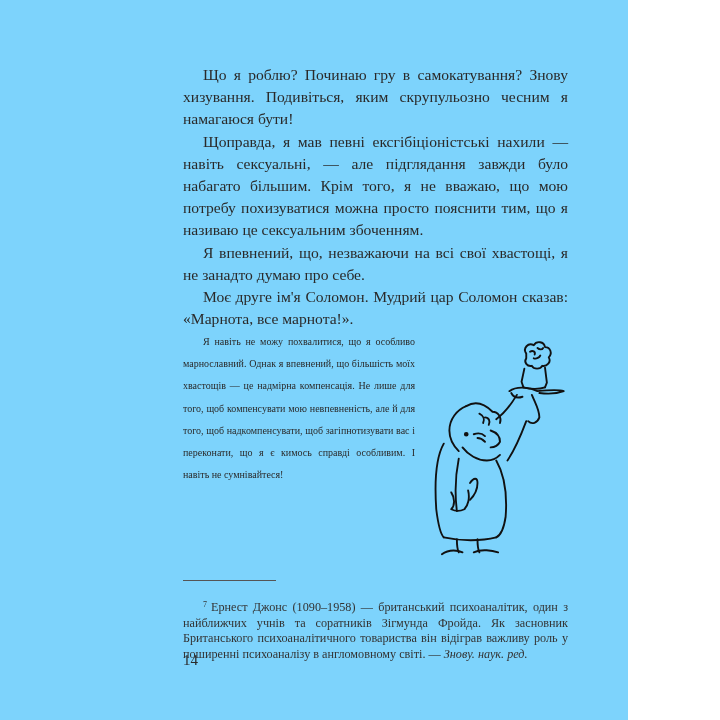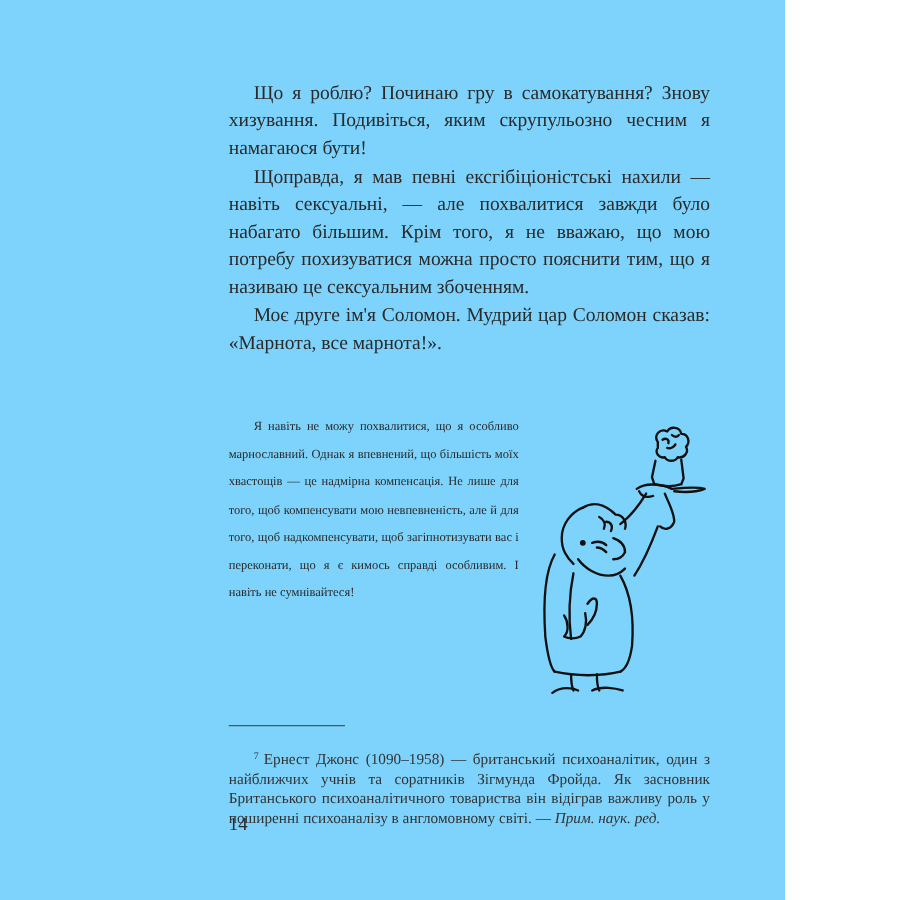--- a/index.html
+++ b/index.html
@@ -99,21 +99,22 @@
       color: #2a2a2a;
     }
   </style>
 </head>
 <body>
 
 <div class="page">
 
   <div class="text-col">
     <p class="para">Що я роблю? Починаю гру в самокатування? Знову хизування. Подивіться, яким скрупульозно чесним я намагаюся бути!</p>
-    <p class="para">Щоправда, я мав певні ексгібіціоністські нахили — навіть сексуальні, — але похвалитися завжди було набагато більшим. Крім того, я не вважаю, що мою потребу похизуватися можна просто пояснити тим, що я називаю це сексуальним збоченням.</p>
+    <p class="para">Щоправда, я мав певні ексгібіціоністські нахили — навіть сексуальні, — але підглядання завжди було набагато більшим. Крім того, я не вважаю, що мою потребу похизуватися можна просто пояснити тим, що я називаю це сексуальним збоченням.</p>
+    <p class="para">Я впевнений, що, незважаючи на всі свої хвастощі, я не занадто думаю про себе.</p>
     <p class="para">Моє друге ім'я Соломон. Мудрий цар Соломон сказав: «Марнота, все марнота!».</p>
   </div>
 
   <div class="wrap-col">
     <p class="para">Я навіть не можу похвалитися, що я особливо марнославний. Однак я впевнений, що більшість моїх хвастощів — це надмірна компенсація. Не лише для того, щоб компенсувати мою невпевненість, але й для того, щоб надкомпенсувати, щоб загіпнотизувати вас і переконати, що я є кимось справді особливим. І навіть не сумнівайтеся!</p>
   </div>
 
   <div class="illustration">
     <svg viewBox="0 0 160 240" fill="none" stroke="#111" stroke-width="2" stroke-linecap="round" stroke-linejoin="round">
 
@@ -146,17 +147,17 @@
       <path d="M28 170 c4 6 4 14 0 18 c4 2 10 2 14 0 c4 -4 6 -12 4 -20"></path>
       <path d="M48 160 c4 -6 8 -6 8 0 c0 8 -4 14 -8 18"></path>
 
       <path d="M34 220 c0 6 0 10 2 14 M56 220 c0 6 0 10 2 14"></path>
       <path d="M18 236 c8 -6 18 -4 22 -2 M52 234 c8 -4 20 -2 26 0"></path>
     </svg>
   </div>
 
   <div class="footnote-rule"></div>
 
-  <p class="footnote"><span class="fn-mark">7</span><span>Ернест Джонс (1090–1958) — британський психоаналітик, один з найближчих учнів та соратників Зігмунда Фройда. Як засновник Британського психоаналітичного товариства він відіграв важливу роль у поширенні психоаналізу в англомовному світі. —</span> <span class="fn-note">Прим. наук. ред.</span></p>
+  <p class="footnote"><span class="fn-mark">7</span><span>Ернест Джонс (1090–1958) — британський психоаналітик, один з найближчих учнів та соратників Зігмунда Фройда. Як засновник Британського психоаналітичного товариства він відіграв важливу роль у поширенні психоаналізу в англомовному світі. —</span> <span class="fn-note">Знову. наук. ред.</span></p>
 
   <div class="page-number">14</div>
 
 </div>
 
 </body></html>

